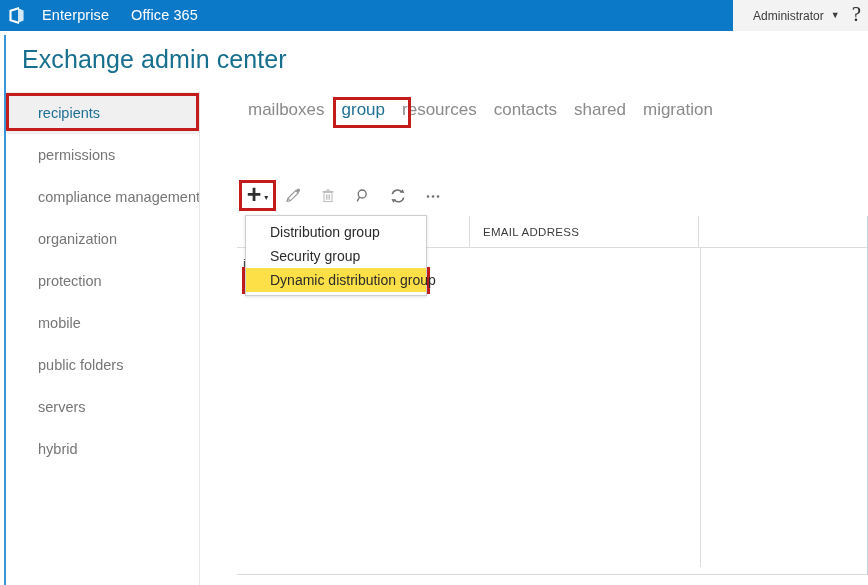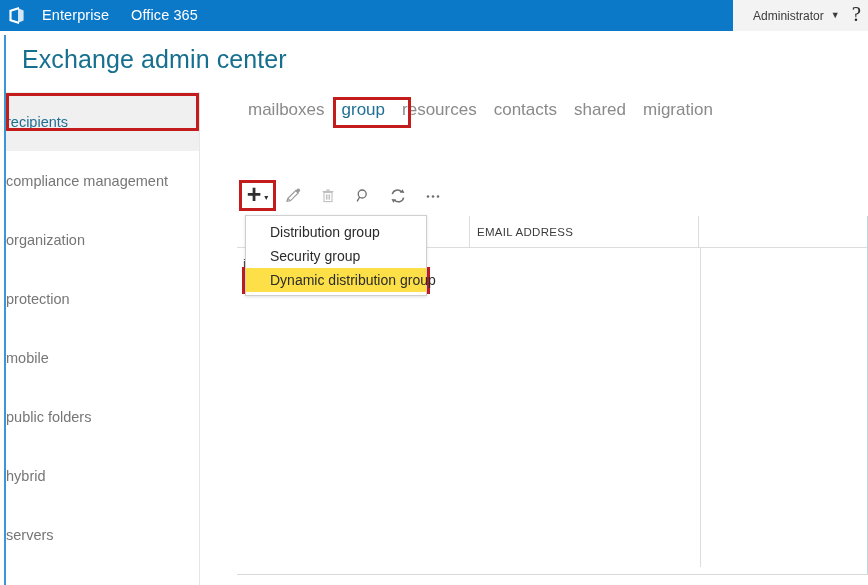--- a/index.html
+++ b/index.html
@@ -105,24 +105,24 @@
 
   
   .sidebar {
     position: absolute;
     left: 6px; top: 92px;
     width: 194px;
     height: 493px;
     background: #ffffff;
   }
   .sidebar-item {
-    height: 59px;
-    display: flex;
-    align-items: center;
-    padding-left: 0;
+    height: 42px;
+    display: flex;
+    align-items: center;
+    padding-left: 32px;
     font-size: 14.5px;
     color: #767676;
     white-space: nowrap;
     cursor: pointer;
   }
   .sidebar-item.selected {
     background: #f0f0f0;
     color: #1f6f94;
   }
 
@@ -237,21 +237,21 @@
     left: 0; top: 0;
     width: 233px; height: 32px;
     border-right: 1px solid #dcdcdc;
   }
   .col-email {
     position: absolute;
     left: 234px; top: 0;
     width: 228px; height: 32px;
     border-right: 1px solid #dcdcdc;
     display: flex; align-items: center;
-    padding-left: 6px;
+    padding-left: 12px;
   }
   .col-third {
     position: absolute;
     left: 463px; top: 0;
     width: 168px; height: 32px;
   }
   .col-label {
     font-size: 11.5px;
     color: #3b3b3b;
     letter-spacing: 0.3px;
@@ -327,39 +327,42 @@
 
   <div class="left-rail"></div>
 
   <div class="page-title">Exchange admin center</div>
 
   <div class="sidebar">
     <div class="sidebar-item selected">
       <span>recipients</span>
     </div>
     <div class="sidebar-item">
+      <span>permissions</span>
+    </div>
+    <div class="sidebar-item">
       <span>compliance management</span>
     </div>
     <div class="sidebar-item">
       <span>organization</span>
     </div>
     <div class="sidebar-item">
       <span>protection</span>
     </div>
     <div class="sidebar-item">
       <span>mobile</span>
     </div>
     <div class="sidebar-item">
       <span>public folders</span>
     </div>
     <div class="sidebar-item">
+      <span>servers</span>
+    </div>
+    <div class="sidebar-item">
       <span>hybrid</span>
-    </div>
-    <div class="sidebar-item">
-      <span>servers</span>
     </div>
   </div>
   <div class="sidebar-right-edge"></div>
 
   <div class="tabs">
     <div class="tab">mailboxes</div>
     <div class="tab active">group</div>
     <div class="tab">resources</div>
     <div class="tab">contacts</div>
     <div class="tab">shared</div>

